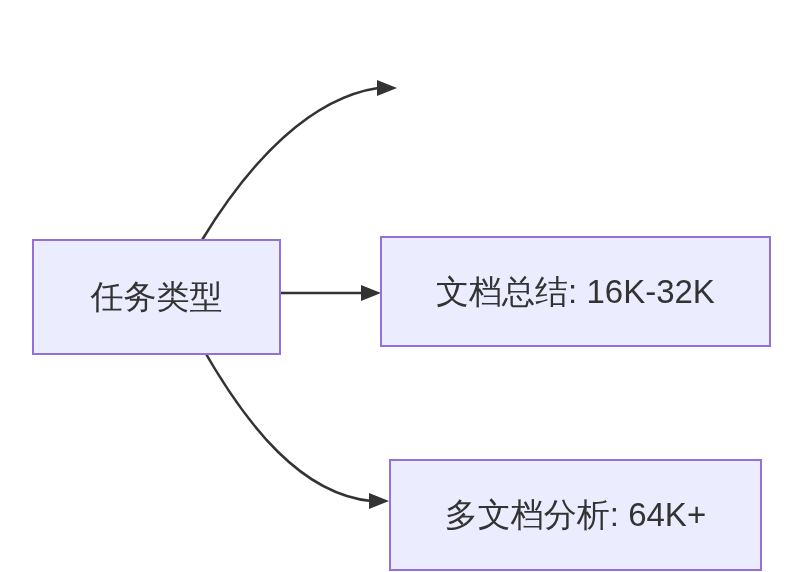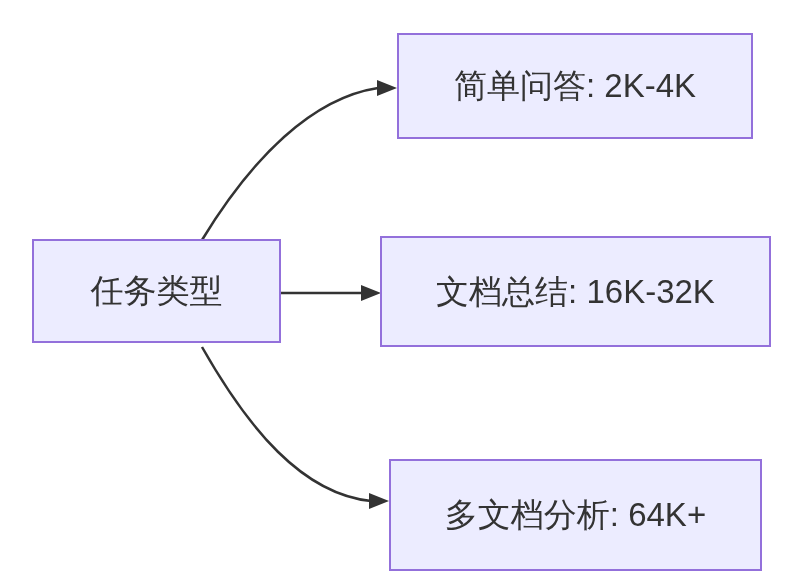--- a/index.html
+++ b/index.html
@@ -42,21 +42,21 @@
     border:2.5px solid var(--node-border);
     display:flex;
     align-items:center;
     justify-content:center;
     text-align:center;
     color:var(--text);
     font-size:33px;
     line-height:1.2;
     white-space:nowrap;
   }
-  .node-root   {left:32px;  top:239px; width:249px; height:104px;}
+  .node-root   {left:32px;  top:239px; width:249px; height:116px;}
   .node-br0    {left:397px; top:33px;  width:356px; height:106px;}
   .node-br1    {left:380px; top:236px; width:391px; height:111px;}
   .node-br2    {left:389px; top:451px; width:373px; height:112px;margin-top:8px;}
 </style>
 </head>
 <body>
 
 <div class="canvas">
 
   <svg class="edges-layer" viewBox="0 0 787 572" xmlns="http://www.w3.org/2000/svg" aria-hidden="true">
@@ -65,23 +65,20 @@
     <path class="edge" d="M281,293 L363,293"></path>
     <polygon class="arrowhead" points="381,293 361,285 361,301"></polygon>
     <path class="edge" d="M202,347 C248,428 302,494 371,501"></path>
     <polygon class="arrowhead" points="389,501 369,493 369,509"></polygon>
   </svg>
 
   <div class="node node-root">
     <span>任务类型</span>
   </div>
 
-  <div class="node node-br0">
-    <span>简单问答: 2K-4K</span>
-  </div>
 
   <div class="node node-br1">
     <span>文档总结: 16K-32K</span>
   </div>
 
   <div class="node node-br2">
     <span>多文档分析: 64K+</span>
   </div>
 
 </div>

